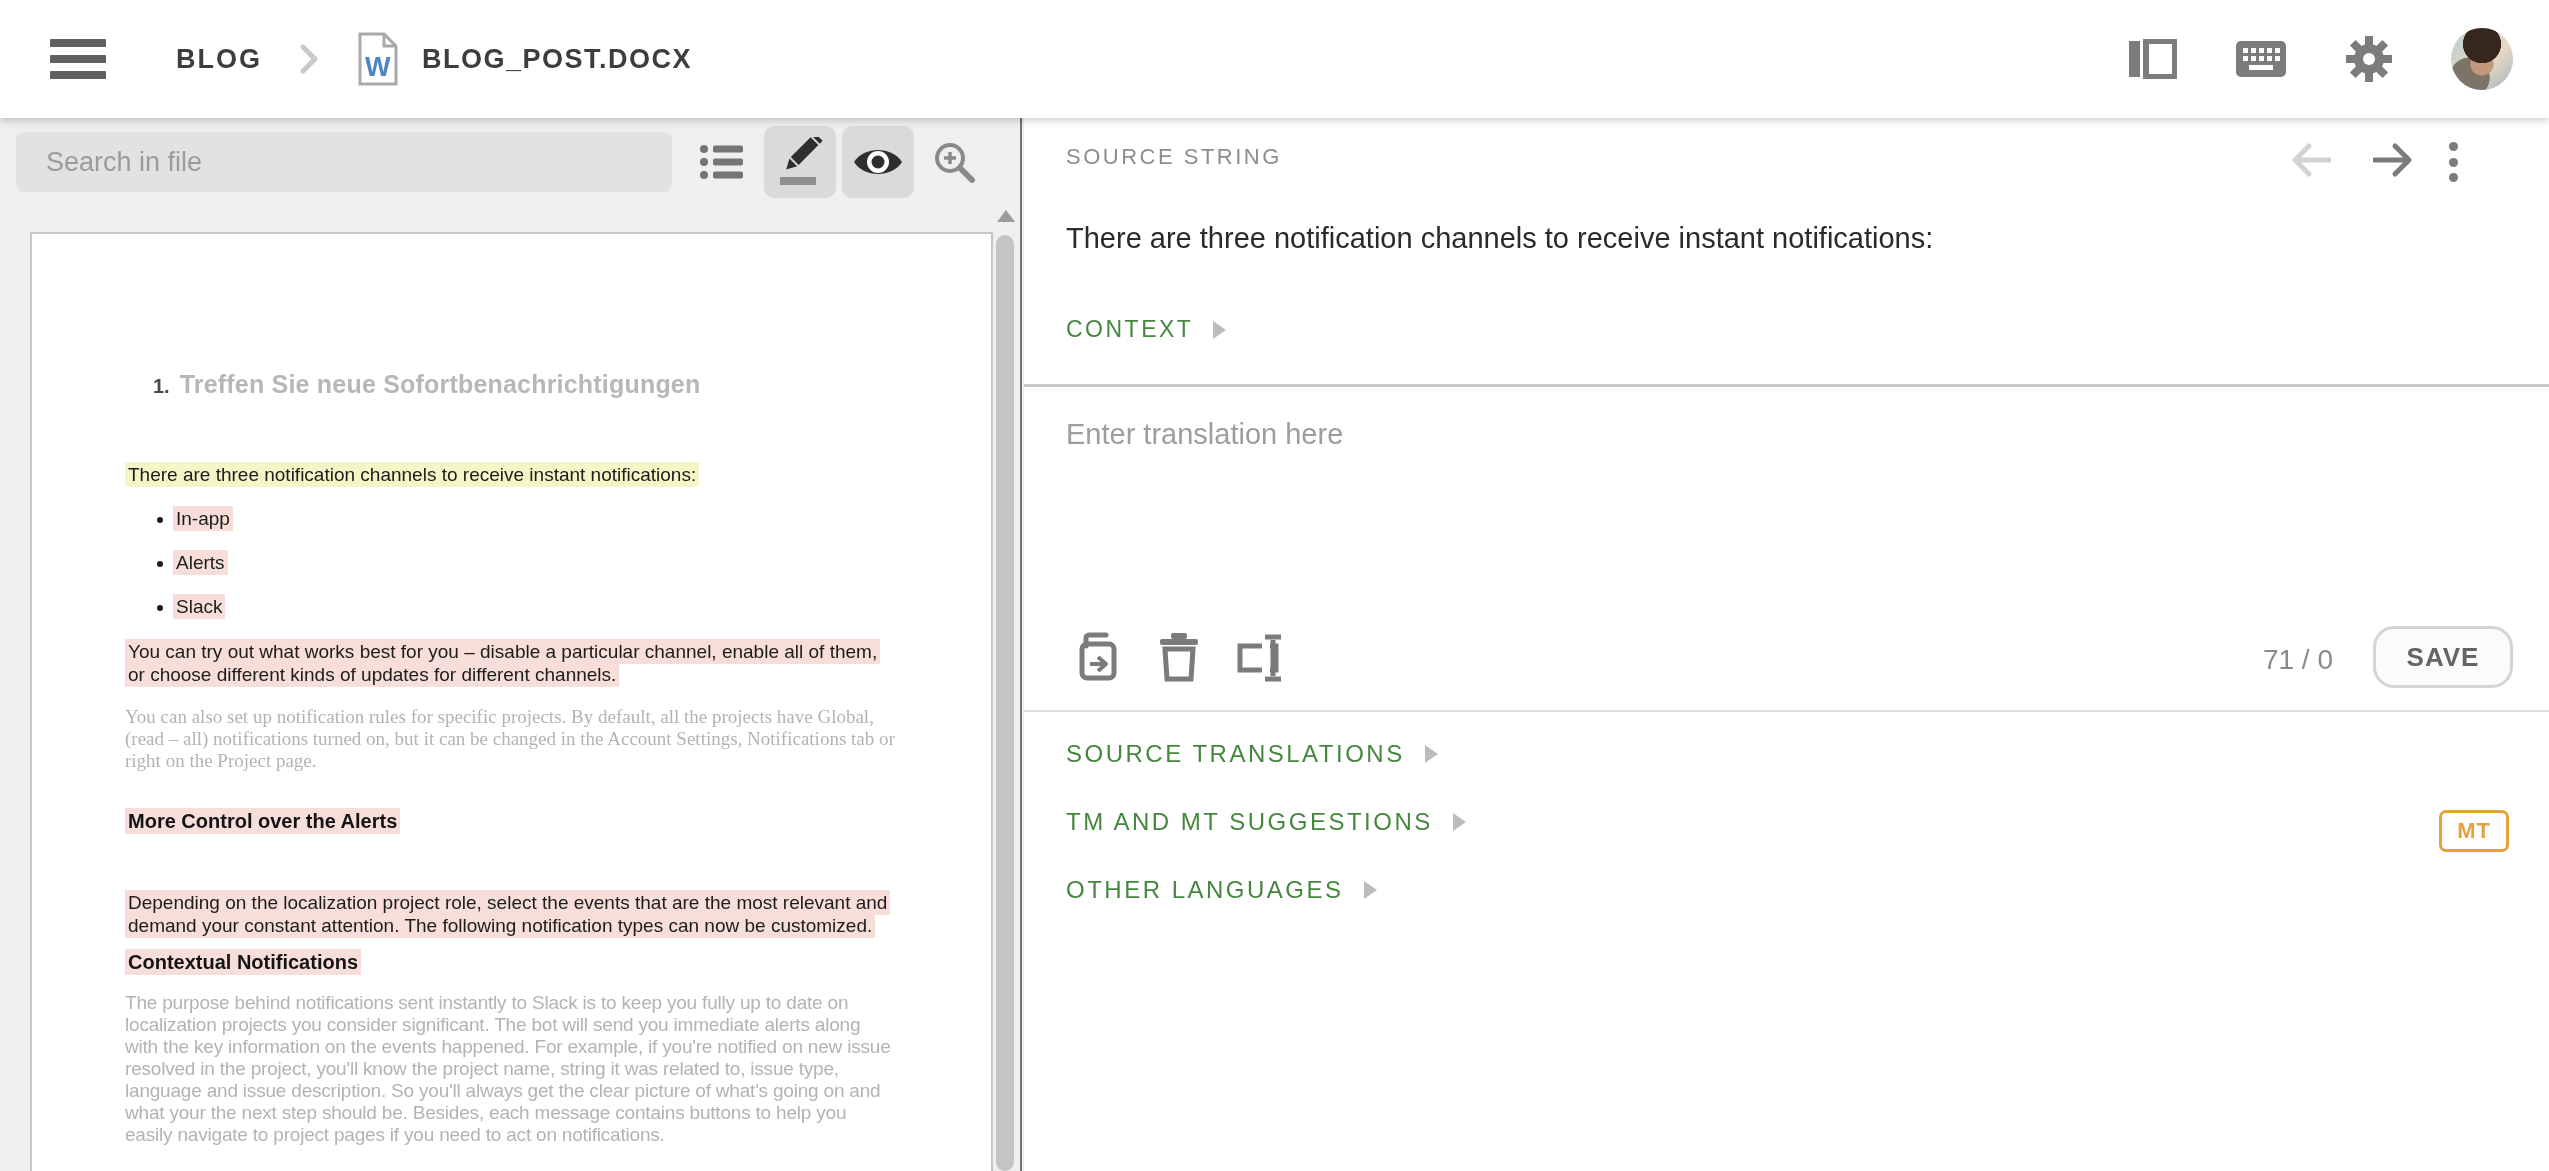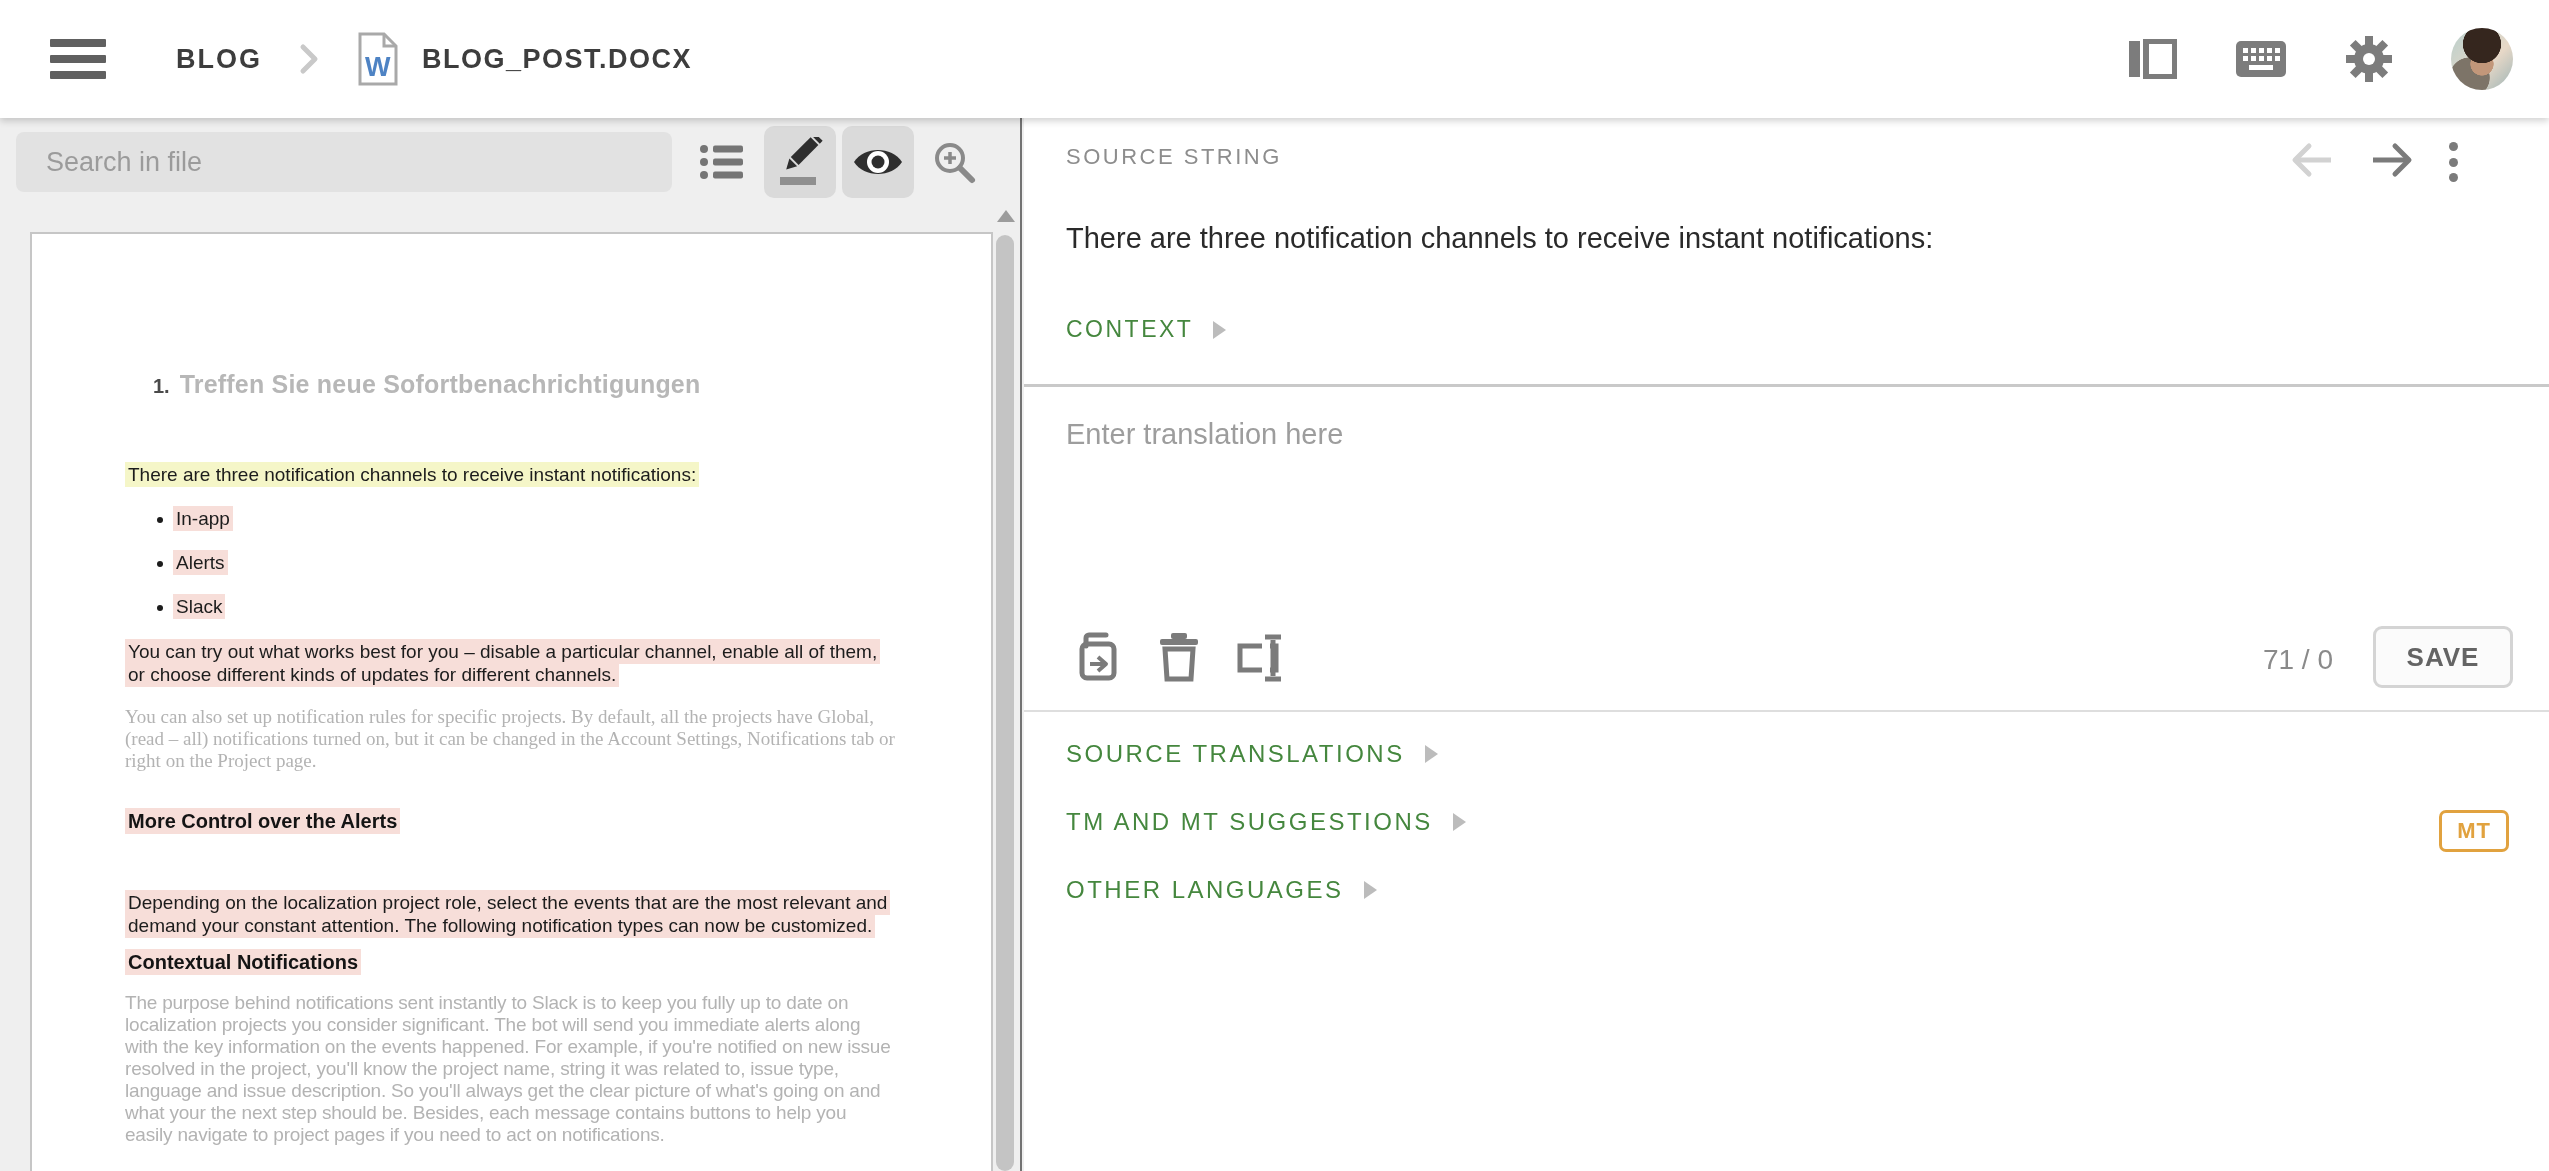--- a/index.html
+++ b/index.html
@@ -83,21 +83,21 @@
   .tri { width:0; height:0; border-top:9px solid transparent; border-bottom:9px solid transparent;
          border-left:13px solid #bcbcbc; }
   .rp-div1 { position:absolute; left:0; top:266px; width:1525px; height:0; border-top:3px solid #c9c9c9; }
   .trans-area { position:absolute; left:30px; top:288px; width:1460px; height:220px; border:none; resize:none;
                 font-size:29px; color:#2a2a2a; font-family:"Liberation Sans", sans-serif; outline:none;
                 padding:12px; background:transparent; }
   .trans-area::placeholder { color:#9d9d9d; }
   .act-icon { position:absolute; cursor:pointer; }
   .counter { position:absolute; right:216px; top:526px; font-size:28px; color:#8a8a8a; }
   .save-btn { position:absolute; right:36px; top:508px; width:140px; height:62px; background:#fbfbfb;
-              border:3px solid #d4d4d4; border-radius:9px; font-size:26px; font-weight:700;
+              border:3px solid #d4d4d4; border-radius:21px; font-size:26px; font-weight:700;
               letter-spacing:1px; color:#646464; cursor:pointer; font-family:"Liberation Sans", sans-serif;margin-left:25px; }
   .rp-div2 { position:absolute; left:0; top:592px; width:1525px; height:0; border-top:2px solid #dedede; }
   .sect-row { position:absolute; left:42px; display:flex; align-items:center; gap:20px; cursor:pointer; }
   .sect-row .green-label { font-size:24px; }
   .mt-badge { position:absolute; right:40px; top:692px; border:3px solid #e1a23f; border-radius:7px;
               color:#e1a23f; font-size:22px; font-weight:700; letter-spacing:1px; padding:5px 15px; }
 </style>
 </head>
 <body>
 

